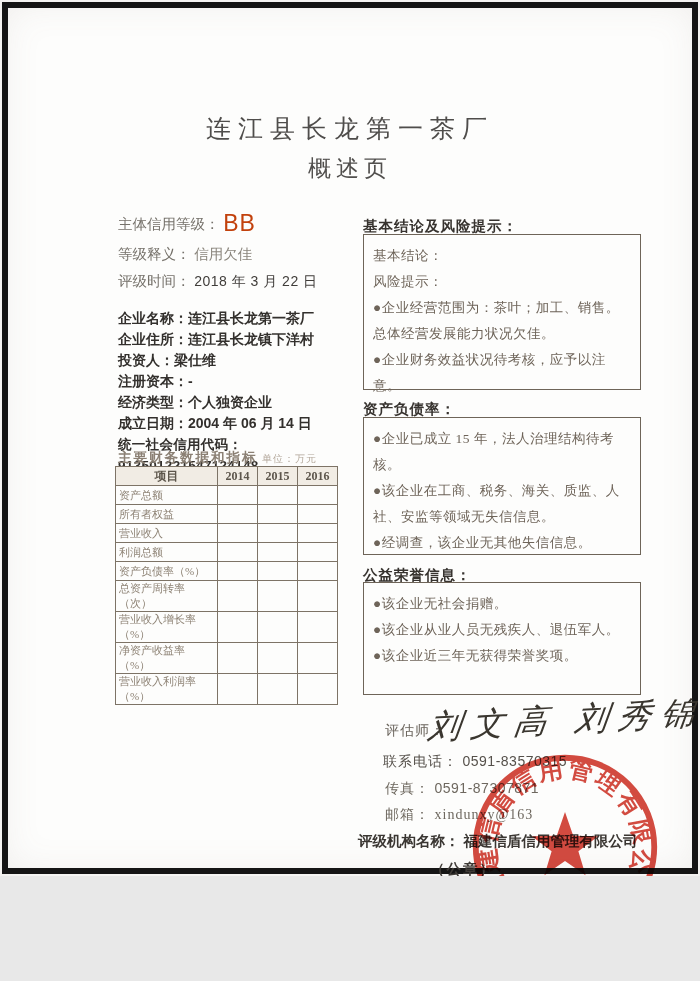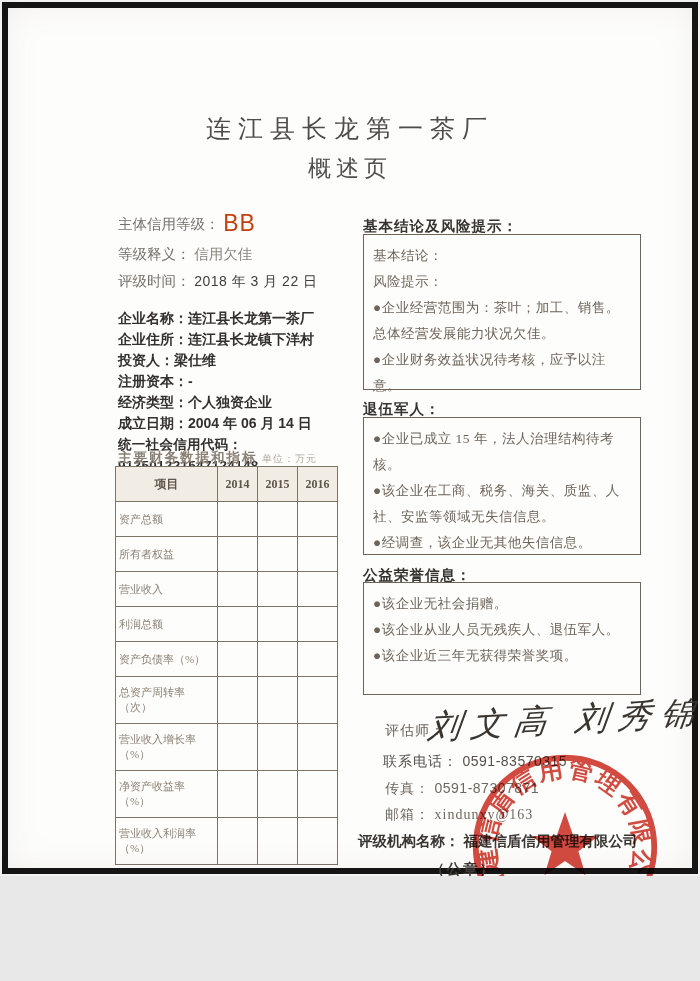--- a/index.html
+++ b/index.html
@@ -25,21 +25,21 @@
 
   
   .company{top:308px;left:118px;width:260px;font-family:"Liberation Sans",sans-serif;
     font-weight:bold;color:#33302d;font-size:14px;line-height:21px;}
   .company .uscc{font-size:13.5px;letter-spacing:.3px;}
 
   
   .fin-title{top:449px;left:118px;font-size:13.5px;font-weight:bold;color:#8b8074;letter-spacing:2px;}
   .fin-unit{top:452px;left:262px;font-size:10px;color:#b3a79a;letter-spacing:1px;}
   table.fin{top:466px;left:115px;position:absolute;border-collapse:collapse;table-layout:fixed;width:223px;}
-  table.fin th,table.fin td{border:1px solid #7d7366;height:18px;padding:8px 3px;
+  table.fin th,table.fin td{border:1px solid #7d7366;height:18px;padding:0 3px;
     font-size:11px;color:#8d8274;font-weight:normal;}
   table.fin th{background:#f1ece4;color:#5d564c;font-weight:bold;text-align:center;font-size:12px;}
   table.fin td.rowlbl{text-align:left;}
   table.fin col.c-item{width:102px;}
   table.fin col.c-year{width:40px;}
 
   
   .sec-heading{left:363px;width:280px;font-family:"Liberation Sans",sans-serif;font-weight:bold;
     font-size:14.5px;color:#37332f;letter-spacing:1px;}
   .sec-box{left:363px;width:258px;border:1.4px solid #6e6458;padding:8px 9px 0 9px;
@@ -178,21 +178,21 @@
     </table>
 
   <div class="abs sec-heading h-conclusion">基本结论及风险提示：</div>
   <div class="abs sec-box box-conclusion">
     <p class="line">基本结论：</p>
     <p class="line">风险提示：</p>
     <p class="line">●企业经营范围为：茶叶；加工、销售。总体经营发展能力状况欠佳。</p>
     <p class="line">●企业财务效益状况待考核，应予以注意。</p>
   </div>
 
-  <div class="abs sec-heading h-credit">退伍军人：</div>
+  <div class="abs sec-heading h-credit">资产负债率：</div>
   <div class="abs sec-box box-credit">
     <p class="line">●企业已成立 15 年，法人治理结构待考核。</p>
     <p class="line">●该企业在工商、税务、海关、质监、人社、安监等领域无失信信息。</p>
     <p class="line">●经调查，该企业无其他失信信息。</p>
   </div>
 
   <div class="abs sec-heading h-honor">公益荣誉信息：</div>
   <div class="abs sec-box box-honor">
     <p class="line">●该企业无社会捐赠。</p>
     <p class="line">●该企业从业人员无残疾人、退伍军人。</p>

